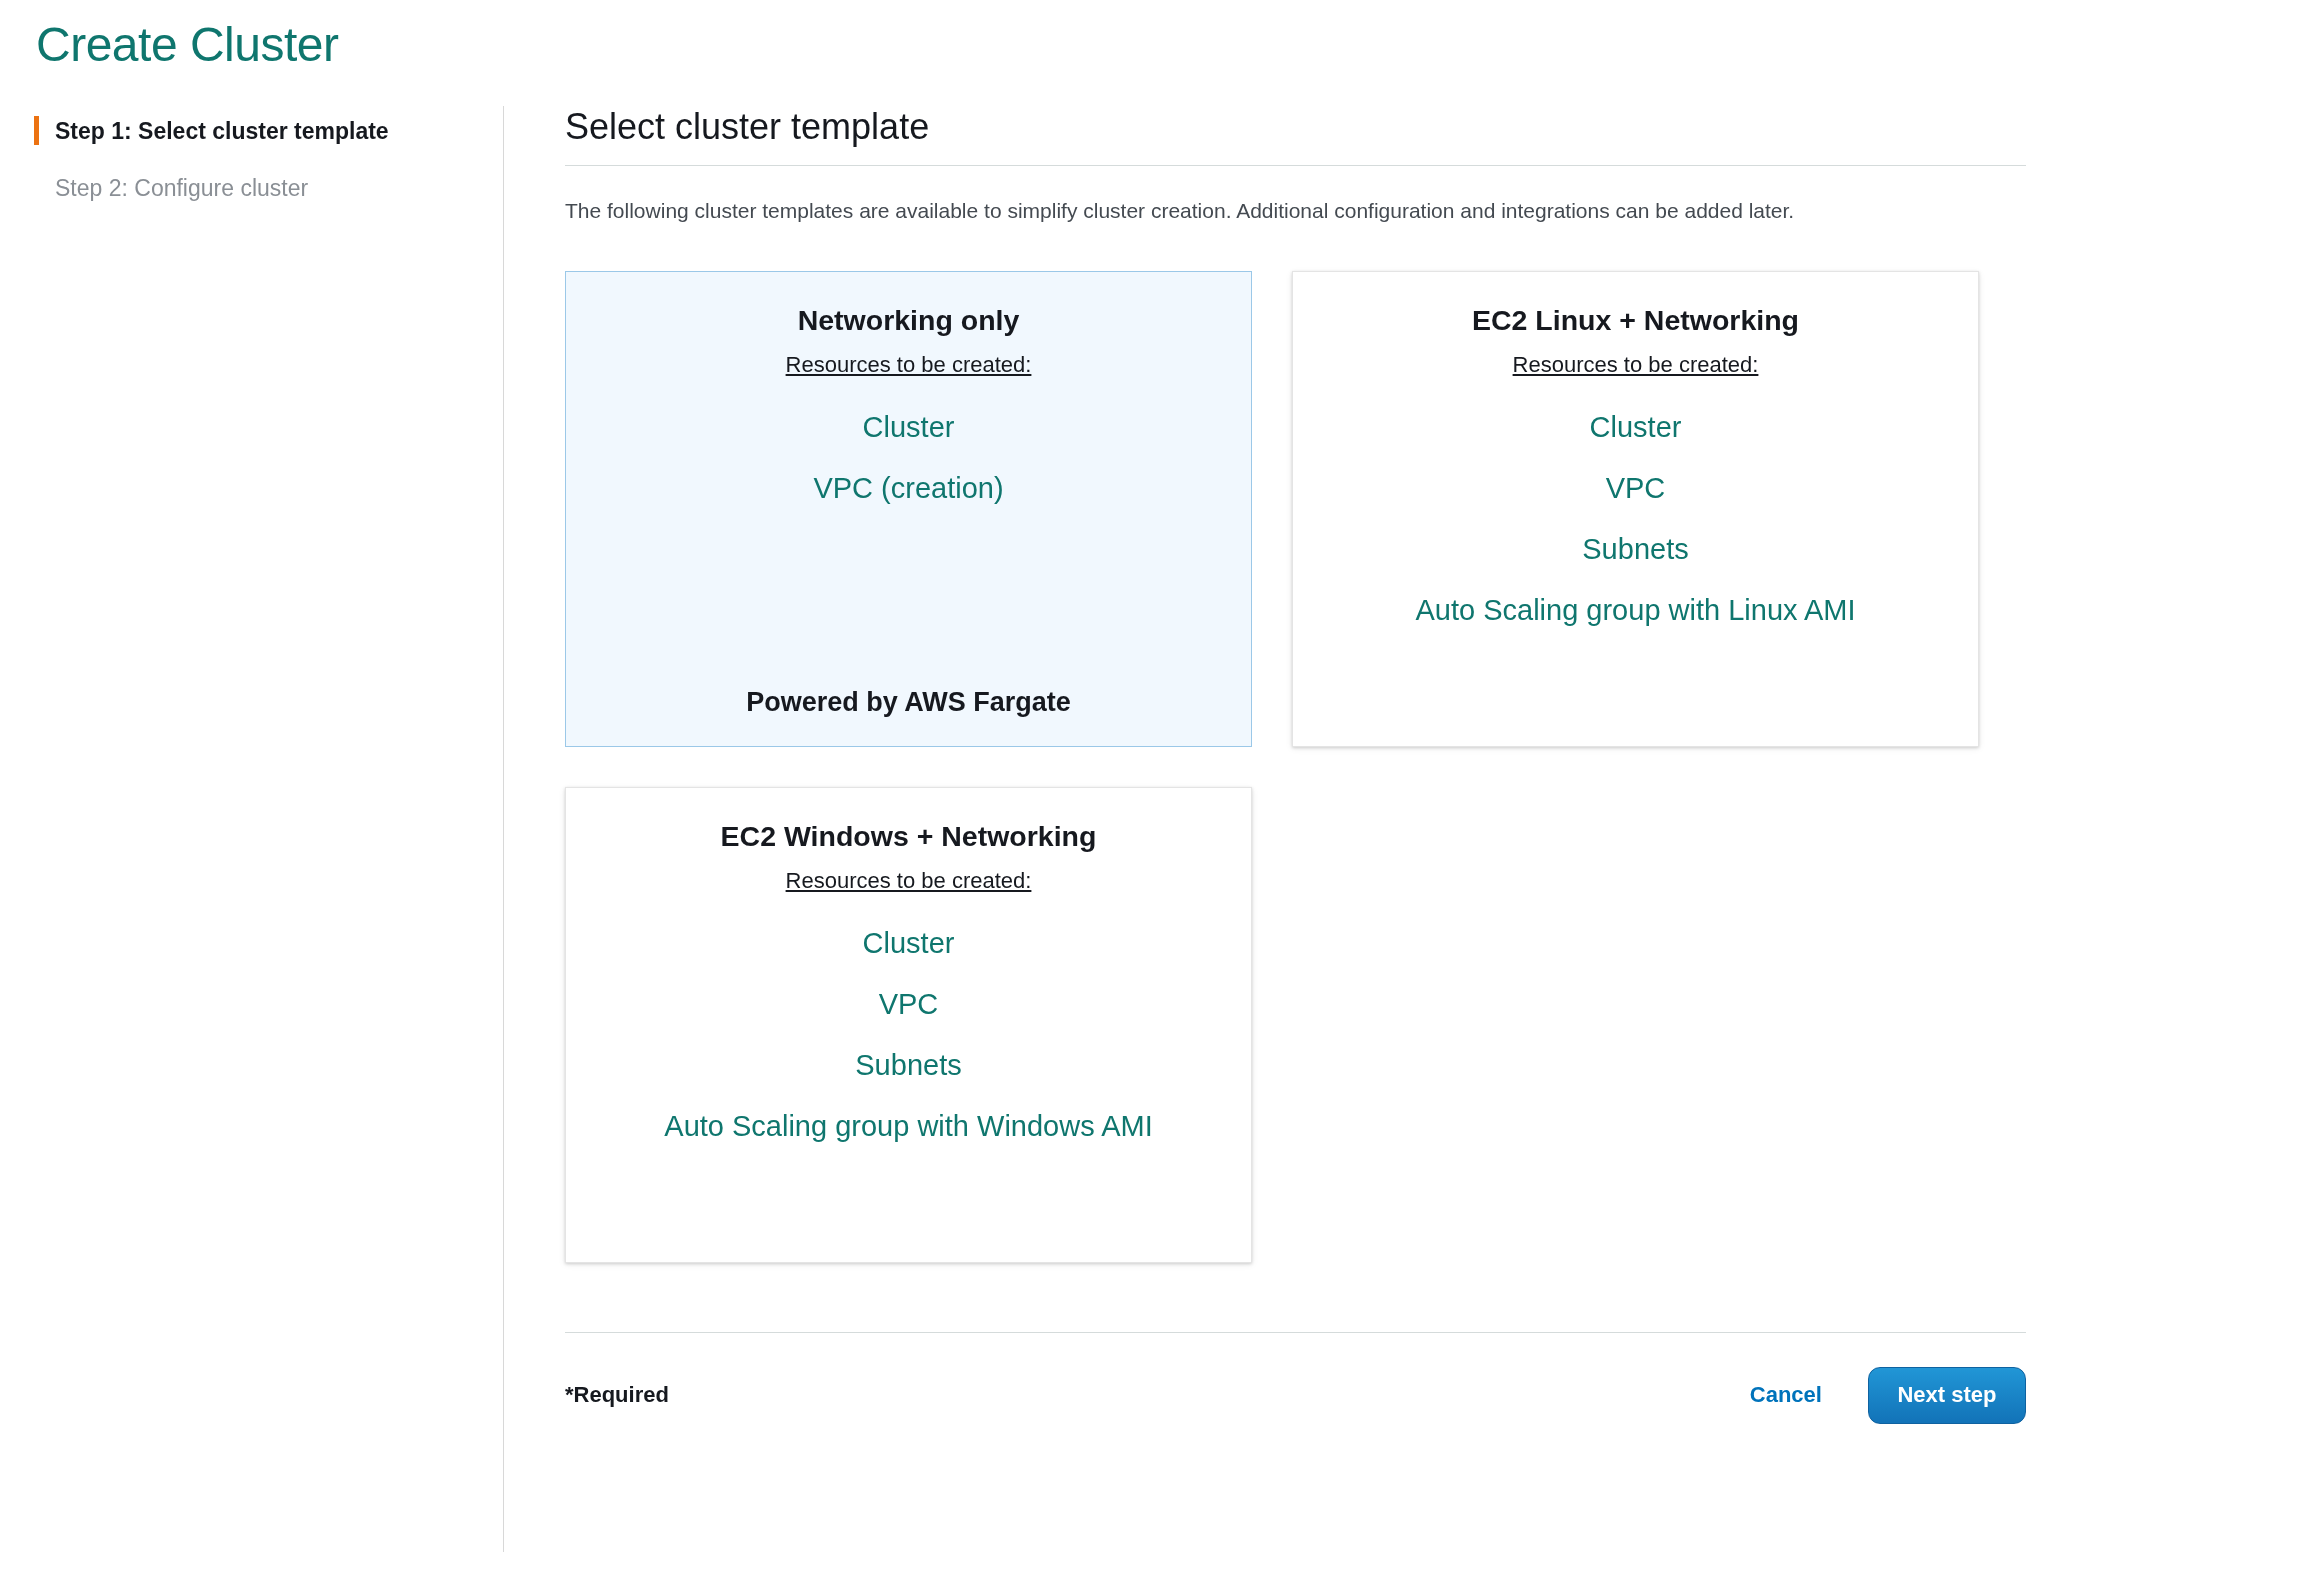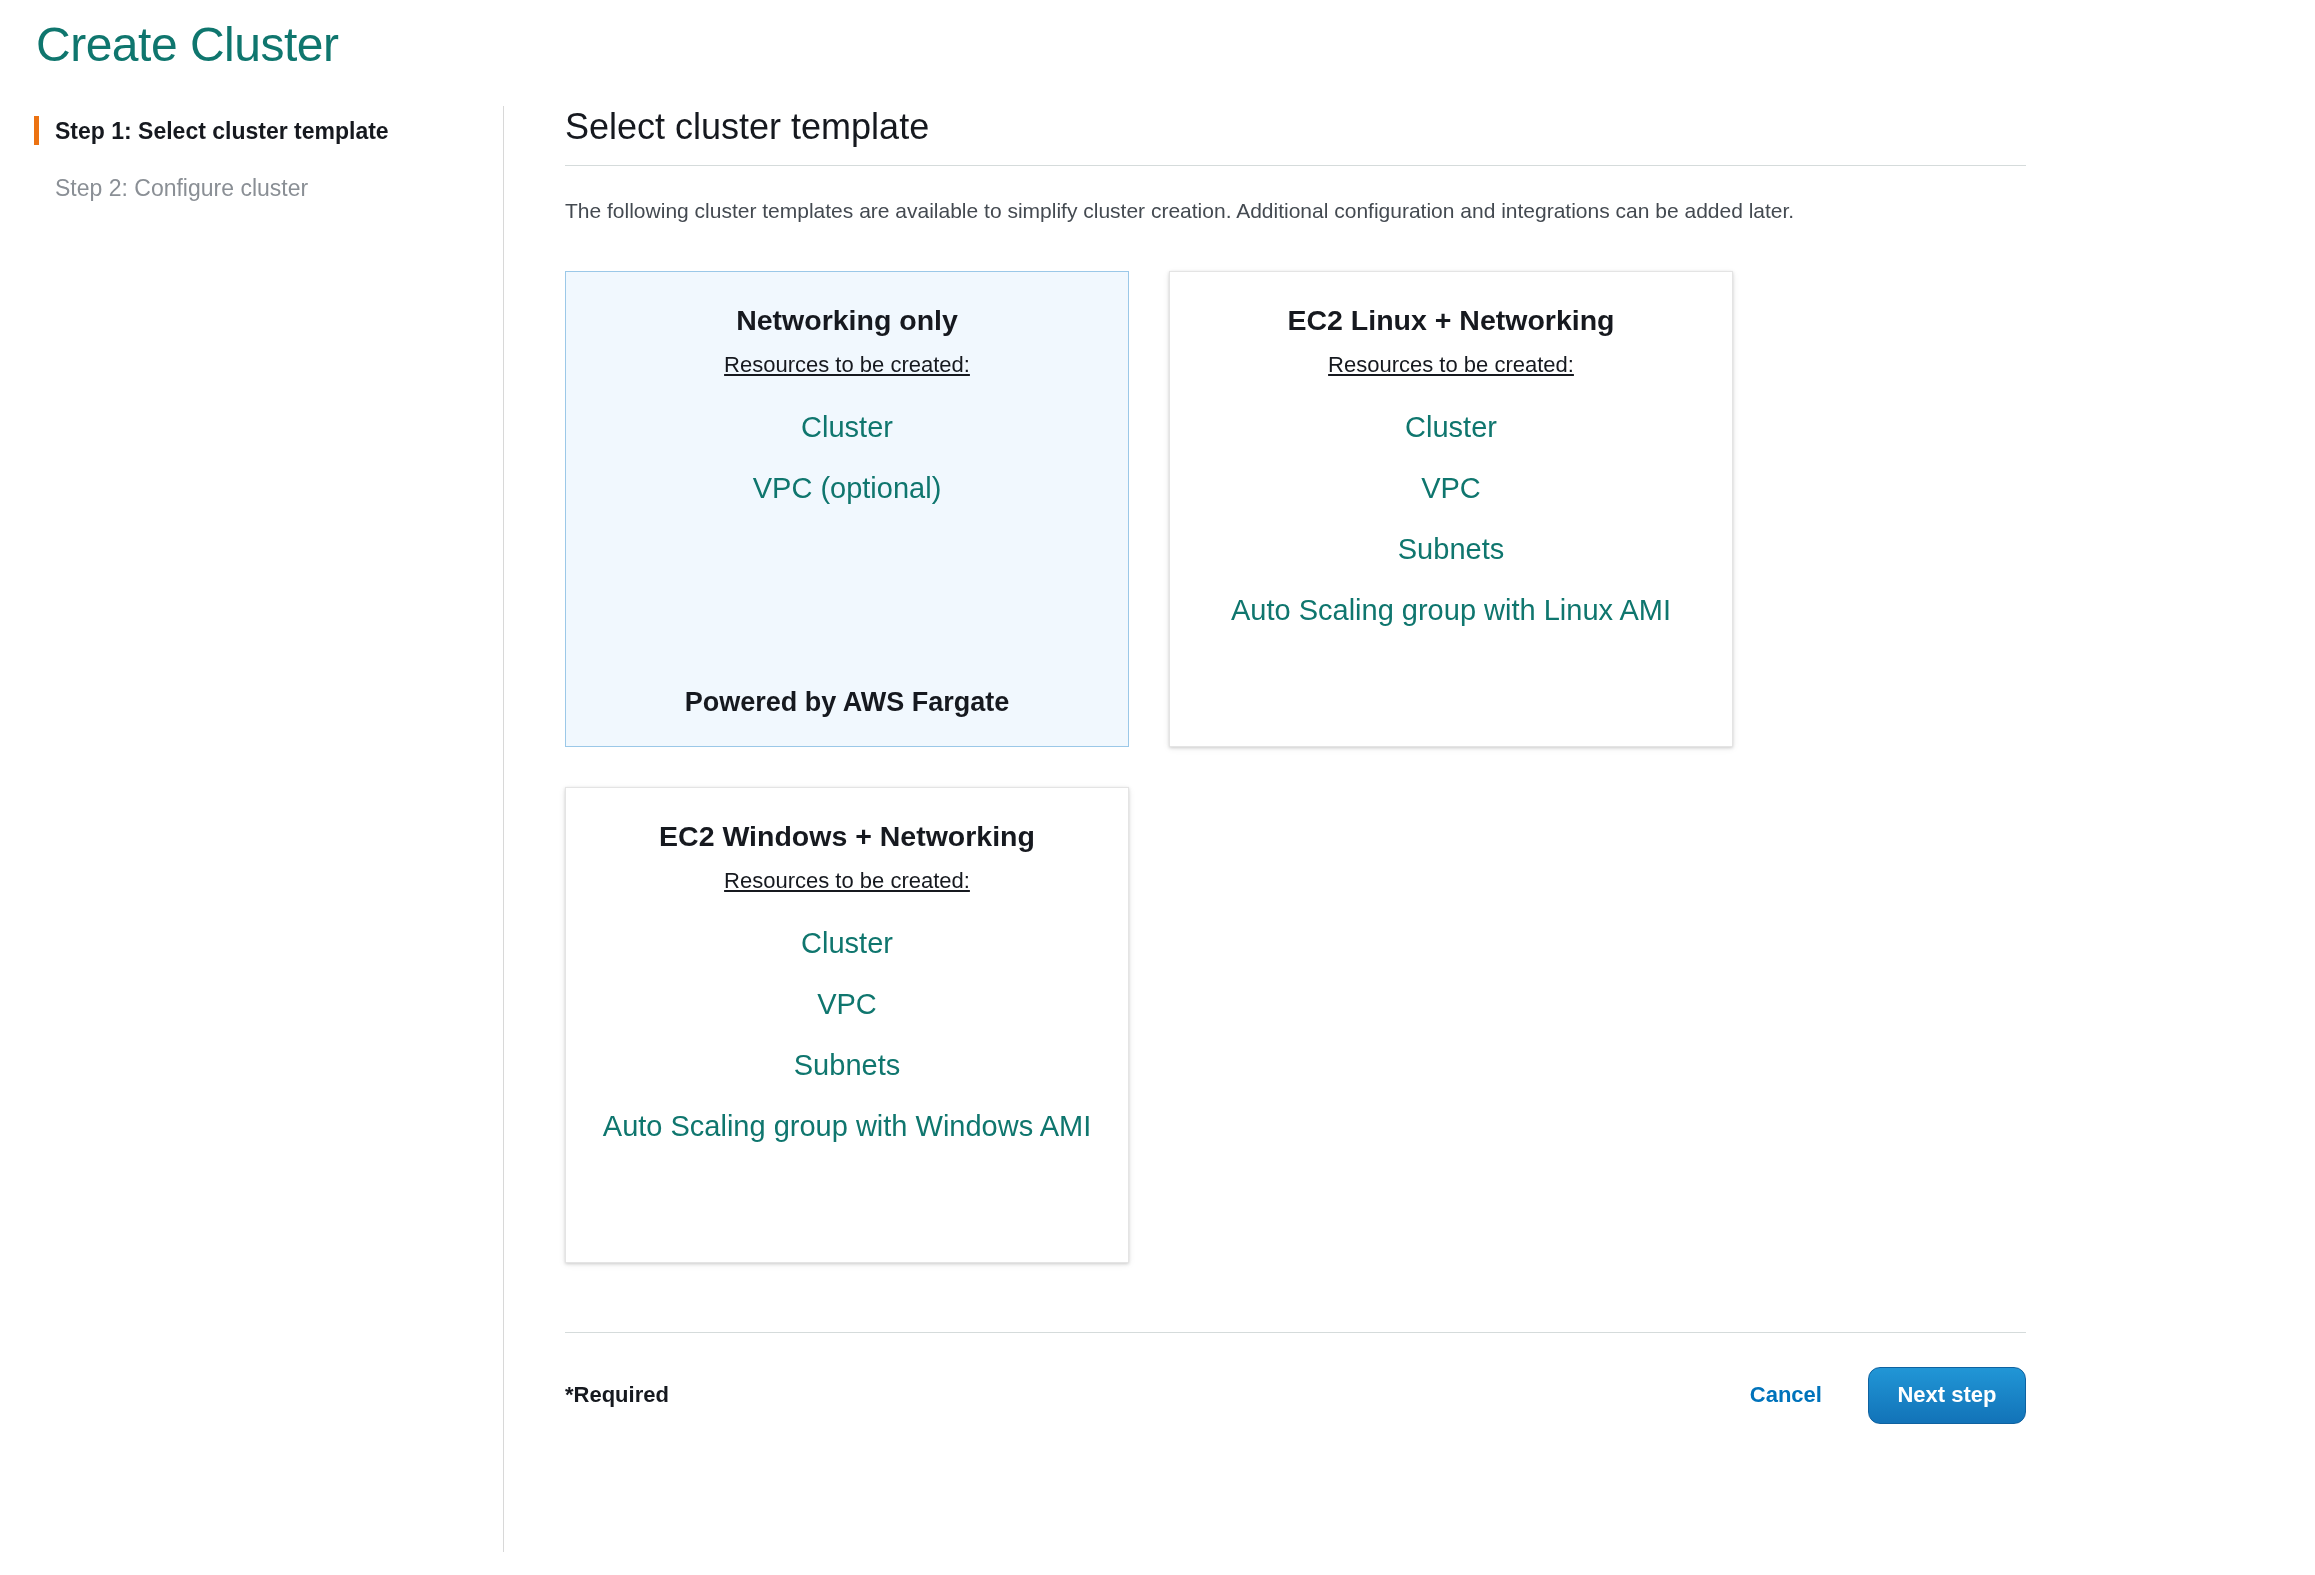--- a/index.html
+++ b/index.html
@@ -78,21 +78,21 @@
     line-height: 40px;
     max-width: 1465px;
     margin-bottom: 40px;
   }
   .card-grid {
     display: flex;
     flex-wrap: wrap;
     gap: 40px 40px;
   }
   .card {
-    width: 564px;
+    width: 687px;
     min-height: 476px;
     background: #ffffff;
     border: 1px solid #e4e4e4;
     box-shadow: 0 1px 2.9px rgba(0,0,0,0.16), 0 1.9px 7.6px rgba(0,0,0,0.07);
     padding: 32px 28.5px 28.5px 28.5px;
     text-align: center;
     cursor: pointer;
     display: flex;
     flex-direction: column;
   }
@@ -182,21 +182,21 @@
   <div class="main">
     <h1 class="main-title">Select cluster template</h1>
     <div class="intro">The following cluster templates are available to simplify cluster creation. Additional configuration and integrations can be added later.</div>
 
     <div class="card-grid">
 
       <div class="card selected">
         <div class="card-title">Networking only</div>
         <div class="card-sub">Resources to be created:</div>
         <div class="card-res">Cluster</div>
-        <div class="card-res">VPC (optional)</div>
+        <div class="card-res">VPC (creation)</div>
         <div class="card-footer">Powered by AWS Fargate</div>
       </div>
 
       <div class="card">
         <div class="card-title">EC2 Linux + Networking</div>
         <div class="card-sub">Resources to be created:</div>
         <div class="card-res">Cluster</div>
         <div class="card-res">VPC</div>
         <div class="card-res">Subnets</div>
         <div class="card-res">Auto Scaling group with Linux AMI</div>

